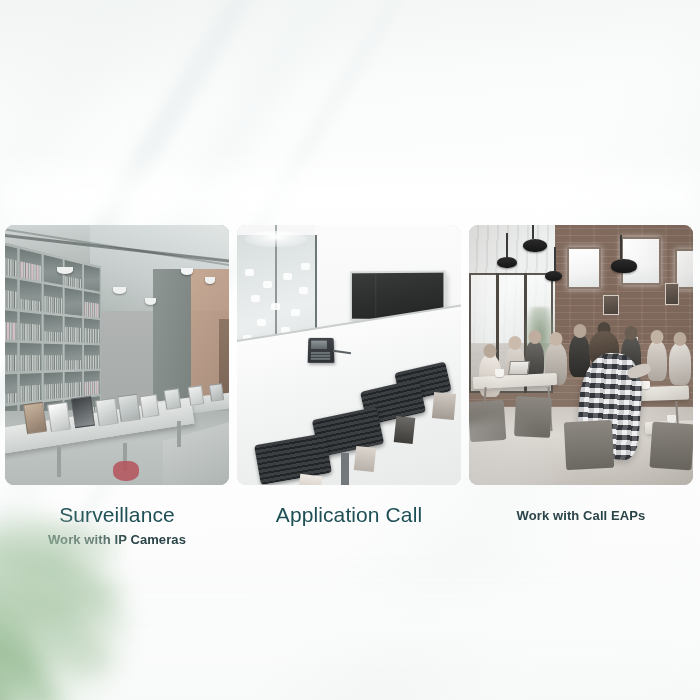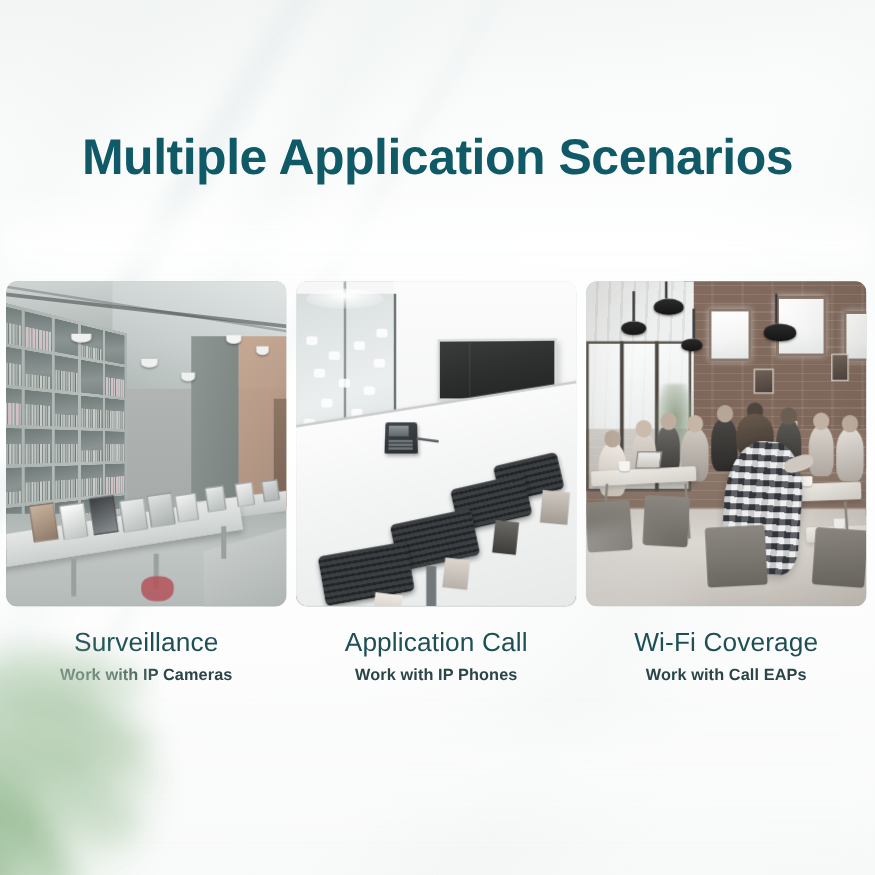--- a/index.html
+++ b/index.html
@@ -504,21 +504,20 @@
   <div class="streaks">
     <div class="streak s4"></div>
     <div class="streak s1"></div>
     <div class="streak s2"></div>
     <div class="streak s3"></div>
     <div class="streak s5"></div>
   </div>
   <div class="haze-top"></div>
   <div class="haze-bot"></div>
 
-  <h1 class="title">Multiple Application Scenarios</h1>
 
   <div class="cards">
 
     <div class="card">
       <div class="photo">
         <div class="lib"></div>
         <div class="lib-ceiling"></div>
         <div class="lib-ceiling2"></div>
         <div class="lib-rail"></div>
         <div class="lib-rail2"></div>
@@ -652,21 +651,20 @@
 
         <div class="chair-leg p1"></div>
         <div class="chair-leg p2"></div>
         <div class="chair-leg p3"></div>
         <div class="chair-leg p4"></div>
         <div class="cf-tablepost"></div>
       </div>
 
       <div class="caption">
         <div class="cap-title">Application Call</div>
-        <div class="cap-sub">Work with IP Phones</div>
       </div>
     </div>
 
     <div class="card">
       <div class="photo">
         <div class="cafe"></div>
         <div class="cafe-brick"></div>
         <div class="cafe-ceil"></div>
         <div class="cafe-brick-lo"></div>
 
@@ -752,21 +750,20 @@
         <div class="plaid-head"></div>
         <div class="plaid"></div>
         <div class="plaid-arm"></div>
         <div class="cafe-chair ch3"></div>
 
         <div class="sunbeam"></div>
         <div class="cafe-vign"></div>
       </div>
 
       <div class="caption">
-        <div class="cap-title">Wi-Fi Coverage</div>
         <div class="cap-sub">Work with Call EAPs</div>
       </div>
     </div>
 
   </div>
 
   <div class="foliage">
     <div class="foliage-core"></div>
     <div class="leaf l4"></div>
     <div class="leaf l1"></div>

